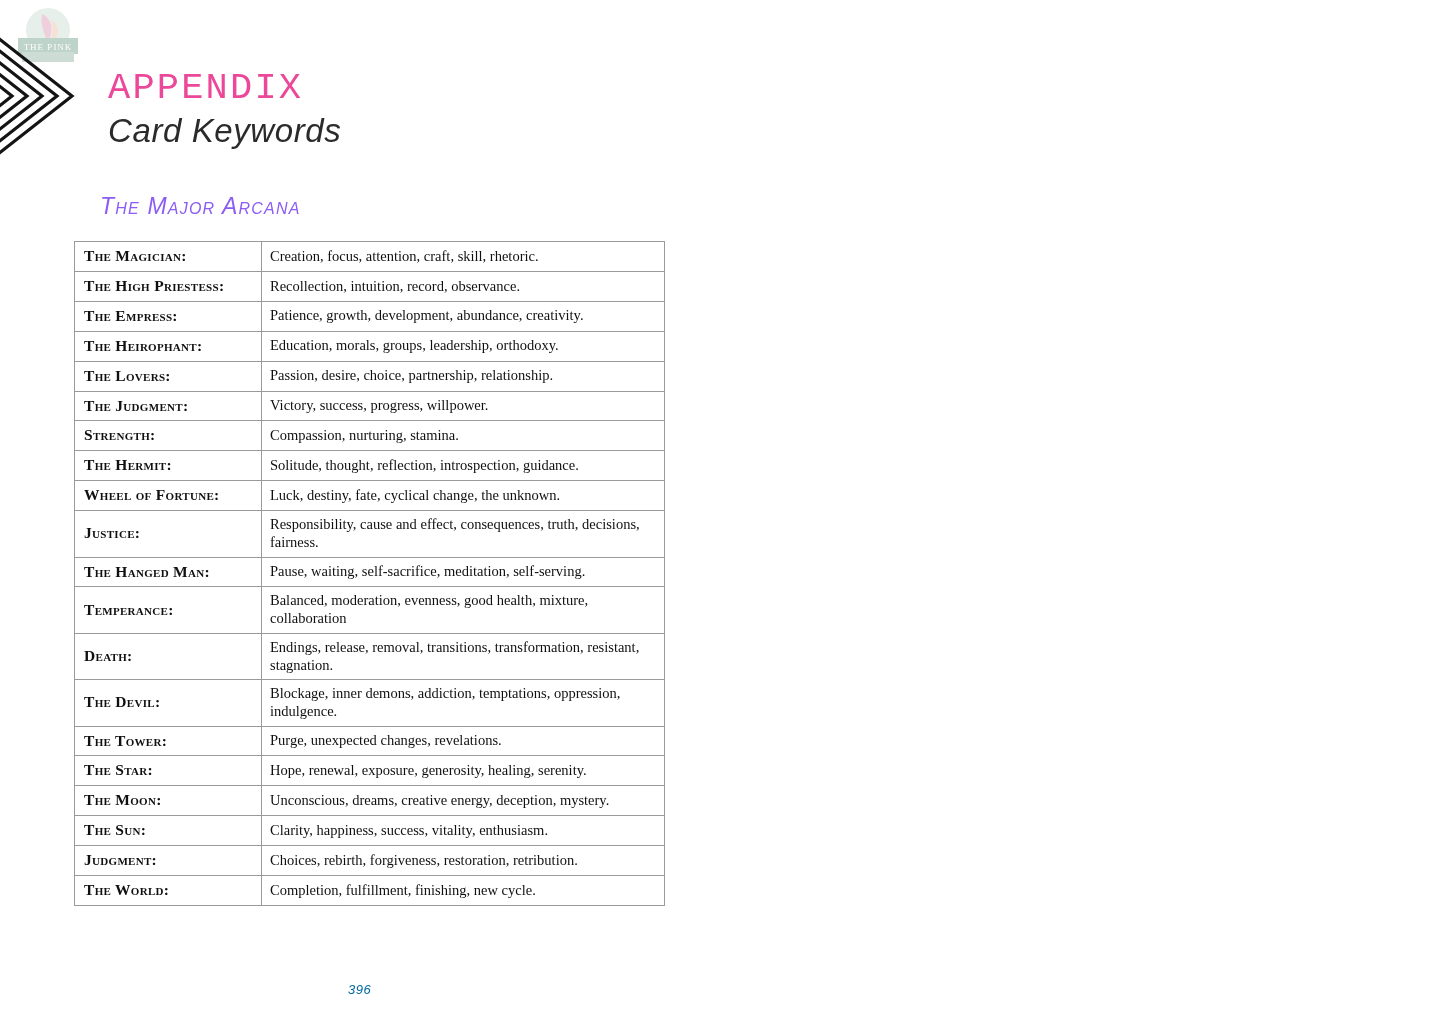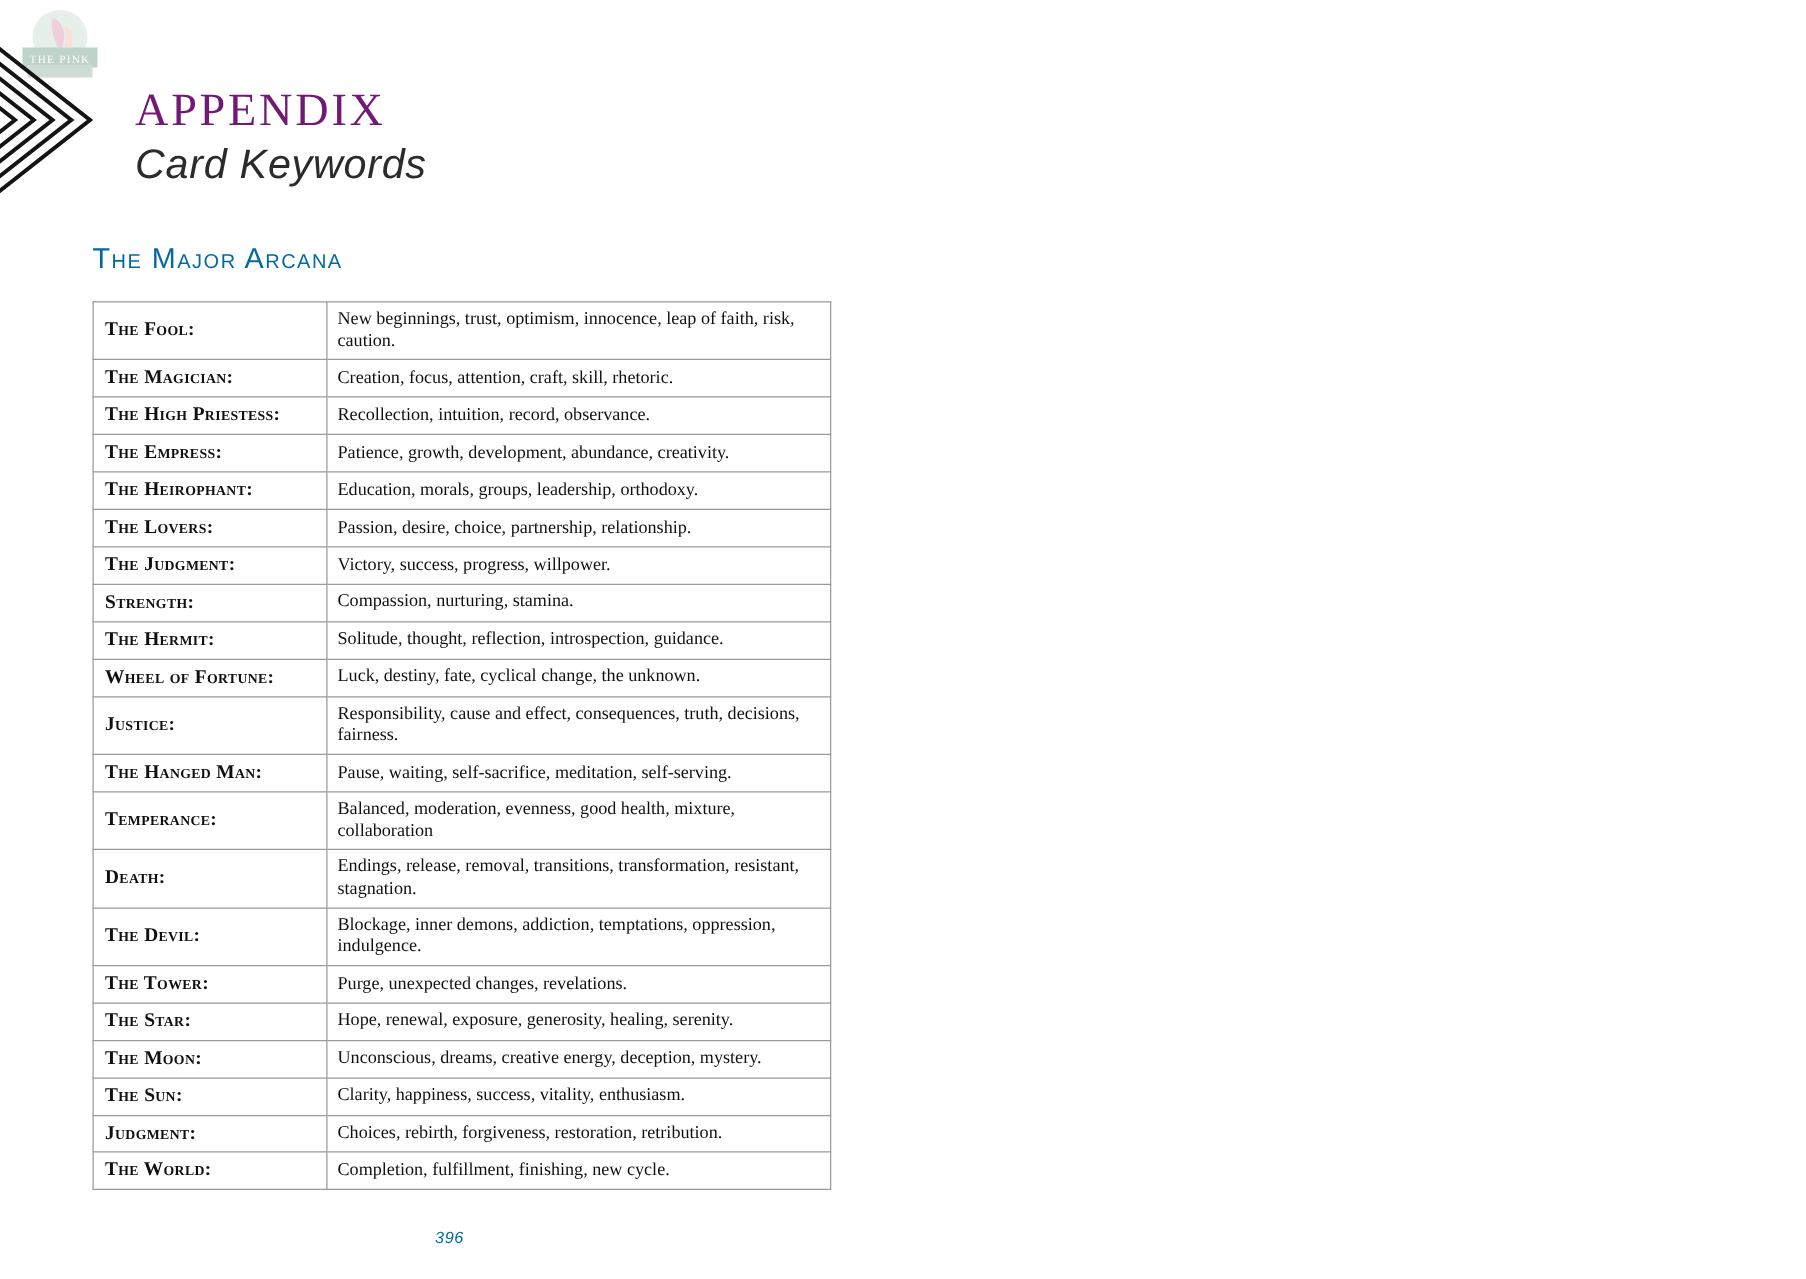--- a/index.html
+++ b/index.html
@@ -25,36 +25,36 @@
     position:absolute;left:12px;top:4px;width:72px;height:66px;
     opacity:.5;pointer-events:none;
   }
   .wm-badge{
     position:absolute;left:0;top:0;width:72px;height:66px;
   }
 
   
   .appendix-title{
     position:absolute;left:108px;top:70px;
-    font-family:Liberation Serif, serif;
+    font-family:Liberation Mono, monospace;
     font-weight:300;font-size:37px;letter-spacing:2.2px;
-    color:#701a75;line-height:1;
+    color:#ec4899;line-height:1;
   }
   .appendix-sub{
     position:absolute;left:108px;top:114px;
     font-family:"Liberation Sans", sans-serif;
     font-style:italic;font-weight:300;font-size:33px;
     letter-spacing:.6px;color:#2b2b2b;line-height:1;
   }
   .section-title{
     font-family:"Liberation Sans", sans-serif;
-    font-weight:400;font-size:23px;
-    letter-spacing:1.2px;color:#0369a1;
+    font-style:italic;font-weight:400;font-size:23px;
+    letter-spacing:1.2px;color:#8b5cf6;
     font-variant:small-caps;text-transform:capitalize;
-    line-height:1;white-space:nowrap;
+    line-height:1;white-space:nowrap;margin-left:26px;
   }
   .major-title{position:absolute;left:74px;top:195px;}
 
   
   table{border-collapse:collapse;table-layout:fixed;}
   table td{
     border:1px solid #9a9a9a;
     vertical-align:middle;
     font-family:"Liberation Serif", serif;
     font-size:14.5px;
@@ -112,24 +112,20 @@
     </div>
 
     <div class="appendix-title">APPENDIX</div>
     <div class="appendix-sub">Card Keywords</div>
 
     <div class="section-title major-title">The Major Arcana</div>
 
     <table class="t-major">
       <tbody id="major-body">
           <tr>
-            <td class="k">The Fool:</td>
-            <td class="v">New beginnings, trust, optimism, innocence, leap of faith, risk, caution.</td>
-          </tr>
-          <tr>
             <td class="k">The Magician:</td>
             <td class="v">Creation, focus, attention, craft, skill, rhetoric.</td>
           </tr>
           <tr>
             <td class="k">The High Priestess:</td>
             <td class="v">Recollection, intuition, record, observance.</td>
           </tr>
           <tr>
             <td class="k">The Empress:</td>
             <td class="v">Patience, growth, development, abundance, creativity.</td>

